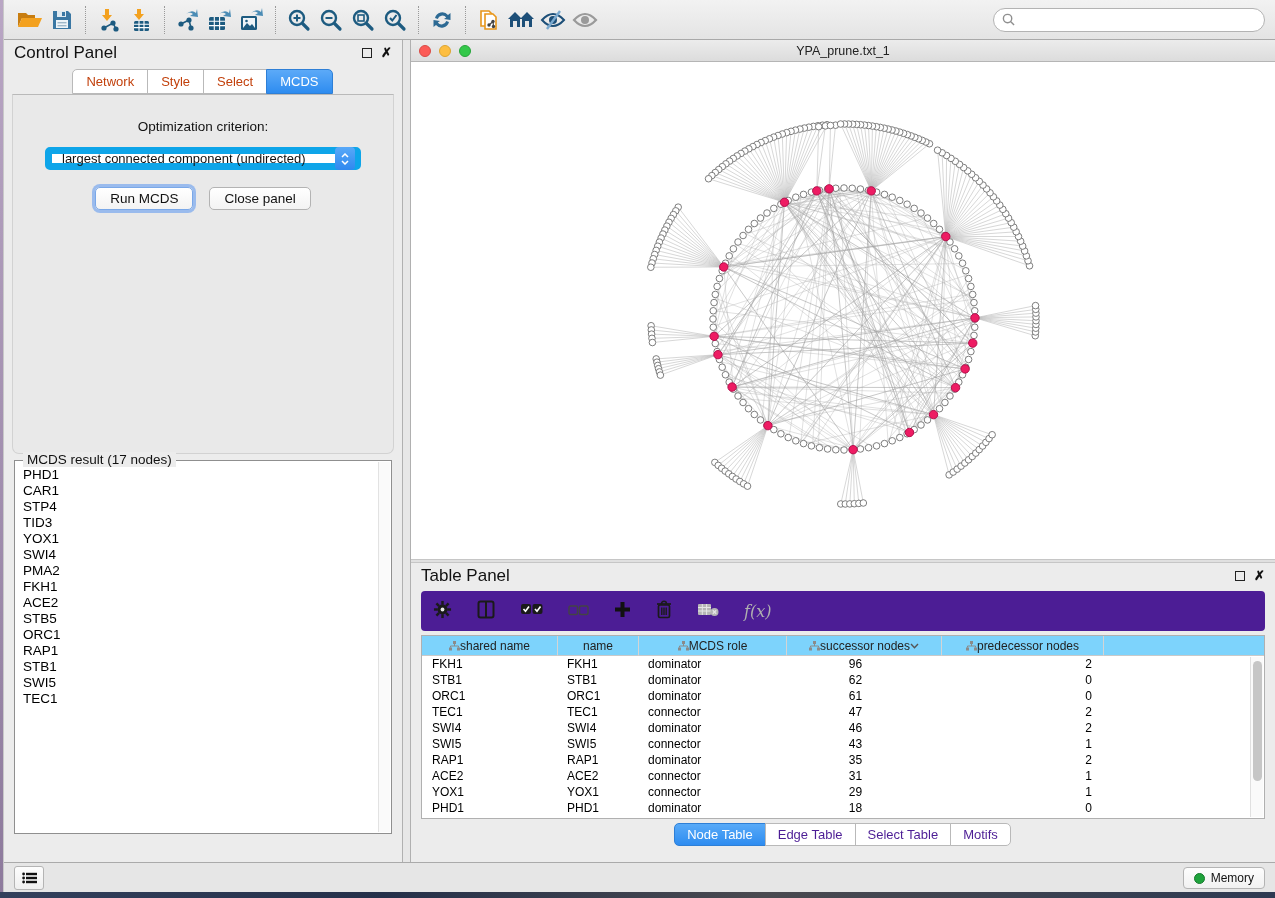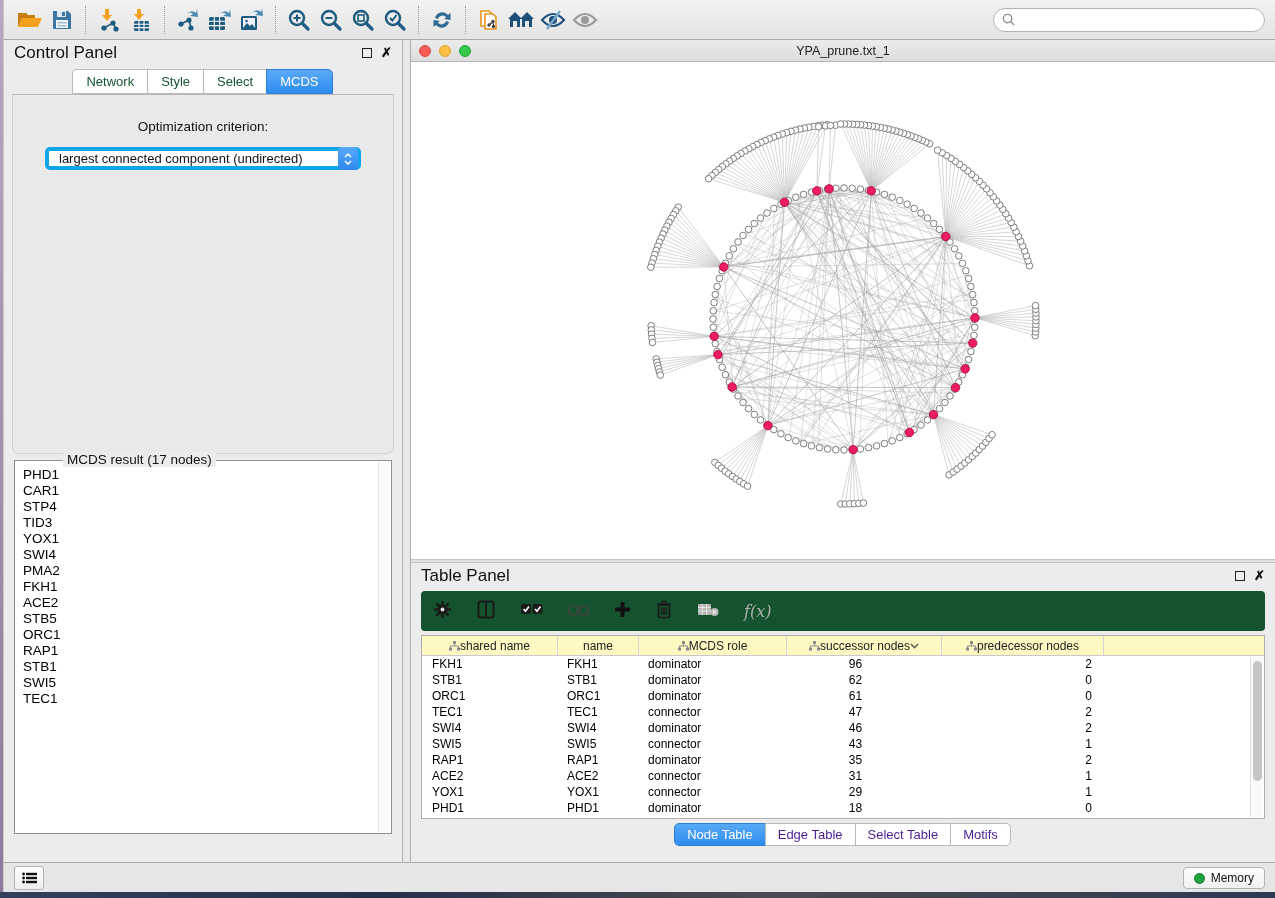--- a/index.html
+++ b/index.html
@@ -23,65 +23,65 @@
   #content { flex:1; display:flex; min-height:0; }
 
   
   #control-panel { width:398px; flex:none; display:flex; flex-direction:column; background:#ececec; }
   #cp-titlebar, #tp-titlebar { height:26px; flex:none; display:flex; align-items:center; padding:0 10px; }
   .panel-title { font-size:17px; color:#111; }
   .panel-btns { margin-left:auto; display:flex; align-items:center; gap:9px; }
   .float-glyph { width:10px; height:10px; border:1.5px solid #222; display:inline-block; }
   .close-glyph { font-size:13px; font-weight:bold; color:#111; line-height:10px; }
   #cp-tabs-row { height:28px; flex:none; display:flex; justify-content:center; align-items:flex-end; }
-  .tab { font-size:13px; padding:4px 13px; background:#fff; border:1px solid #b9b9b9; margin-left:-1px; color:#14532d; }
+  .tab { font-size:13px; padding:4px 13px; background:#fff; border:1px solid #b9b9b9; margin-left:-1px; color:#c2410c; }
   .tab:first-child { border-radius:5px 0 0 0; }
   .tab:last-child { border-radius:0 5px 0 0; }
   .tab.active { background:linear-gradient(180deg,#5caaf8,#2e8cf0); color:#fff; border-color:#2e7fd6; }
   #cp-inner { flex:none; height:360px; margin:0 8px; background:#e9e9e9; border:1px solid #d2d2d2;
     border-radius:0 0 7px 7px; border-top:1px solid #b9b9b9; display:flex; flex-direction:column; align-items:center; }
   #opt-label { margin-top:24px; font-size:13.5px; color:#111; }
-  #criterion-select { margin-top:13px; width:316px; height:23px; background:#fff; border:4px solid #0ea5e9;
+  #criterion-select { margin-top:13px; width:316px; height:23px; background:#fff; border:7px solid #0ea5e9;
     border-radius:5px; display:flex; align-items:center; }
   #criterion-select .sel-text { flex:1; font-size:13px; padding-left:10px; color:#111; white-space:nowrap; }
   #criterion-select .stepper { width:20px; height:23px; margin:-1px -1px -1px 0; border-radius:4px;
     background:linear-gradient(180deg,#58a9f8,#2f88ef); display:flex; flex-direction:column;
     align-items:center; justify-content:center; gap:2px; }
   #cp-buttons { margin-top:17px; display:flex; gap:16px; }
   .mac-btn { font-size:13.5px; padding:3px 14px; background:linear-gradient(180deg,#ffffff,#f3f3f3);
     border:1px solid #b3b3b3; border-radius:5px; color:#111; }
   .mac-btn.focused { box-shadow:0 0 0 3px rgba(90,150,240,.55); border-color:#7aa8e8; }
 
   #mcds-box { flex:none; margin:6px 10px 0 10px; height:374px; border:1px solid #8f8f8f;
     background:#fff; position:relative; padding-top:4px; }
-  #mcds-legend { position:absolute; top:-9px; left:8px; background:#ececec; padding:0 4px; font-size:13.5px; color:#111;margin-left:40px; }
+  #mcds-legend { position:absolute; top:-9px; left:8px; background:#ececec; padding:0 4px; font-size:13.5px; color:#111; }
   #mcds-list { position:absolute; left:1px; right:14px; top:6px; bottom:1px; overflow:hidden; }
   .mcds-item { font-size:13.5px; line-height:16px; padding-left:7px; color:#000; }
   #mcds-scroll { position:absolute; top:1px; bottom:1px; right:1px; width:12px; background:#fafafa; border-left:1px solid #e2e2e2; }
 
   
   #v-splitter { width:9px; flex:none; background:#e7e7e7; border-left:1px solid #b0b0b0; border-right:1px solid #b0b0b0; }
 
   
   #right-col { flex:1; display:flex; flex-direction:column; min-width:0; background:#dcdcdc; }
   #network-window { height:519px; flex:none; display:flex; flex-direction:column; }
   #net-titlebar { height:22px; flex:none; background:linear-gradient(180deg,#ececec,#dcdcdc);
     border-bottom:1px solid #b5b5b5; display:flex; align-items:center; padding:0 8px; position:relative; }
   .traffic { width:12px; height:12px; border-radius:50%; margin-right:8px; flex:none; }
   #net-title { position:absolute; left:0; right:0; text-align:center; font-size:12.5px; color:#222; }
   #net-canvas { flex:1; background:#fff; overflow:hidden; }
   #h-splitter { height:4px; flex:none; background:#e0e0e0; border-top:1px solid #c6c6c6; border-bottom:1px solid #c6c6c6; }
 
   
   #table-panel { flex:1; display:flex; flex-direction:column; background:#ececec; min-height:0; }
-  #tp-toolbar { flex:none; height:40px; margin:2px 10px 4px 10px; background:#14532d; border-radius:4px;
+  #tp-toolbar { flex:none; height:40px; margin:2px 10px 4px 10px; background:#4c1d95; border-radius:4px;
     display:flex; align-items:center; padding:0 12px; gap:25px; }
   #node-table { flex:none; margin:0 10px; height:184px; border:1px solid #b0b0b0; background:#fff; position:relative; overflow:hidden; }
   .tgrid { display:grid; grid-template-columns:136px 81px 148px 155px 162px 1fr; }
-  #table-header .th { height:20px; background:#fef9c3; border-right:1px solid #d4d4d4; border-bottom:1px solid #c9c9c9;
+  #table-header .th { height:20px; background:#7dd3fc; border-right:1px solid #d4d4d4; border-bottom:1px solid #c9c9c9;
     display:flex; align-items:center; justify-content:center; font-size:12px; color:#222; }
   #table-header .th:last-child { border-right:none; }
   .tr { height:16px; }
   .td { font-size:12px; color:#000; line-height:16px; white-space:nowrap; overflow:hidden; }
   .td.a0 { padding-left:10px; } .td.a1 { padding-left:9px; } .td.a2 { padding-left:9px; }
   .td.a3 { text-align:center; padding-right:18px; } .td.a4 { text-align:right; padding-right:12px; }
   #table-scroll { position:absolute; top:21px; bottom:1px; right:1px; width:13px; background:#fafafa; border-left:1px solid #e0e0e0; }
   #table-thumb { position:absolute; top:4px; left:2px; width:9px; height:120px; background:#c6c6c6; border-radius:5px; }
   #tp-tabs-row { flex:none; height:30px; display:flex; justify-content:center; align-items:center; }
   .btab { font-size:13px; padding:3px 12px; background:#fff; border:1px solid #b9b9b9; margin-left:-1px; color:#4c1d95; }
@@ -263,20 +263,24 @@
         <div id="criterion-select">
           <span class="sel-text">largest connected component (undirected)</span>
           <span class="stepper">
             <svg width="8" height="5" viewBox="0 0 8 5">
                 <path d="M1 4 L4 1 L7 4" stroke="#fff" stroke-width="1.5" fill="none"></path>
               </svg>
             <svg width="8" height="5" viewBox="0 0 8 5">
                 <path d="M1 1 L4 4 L7 1" stroke="#fff" stroke-width="1.5" fill="none"></path>
               </svg>
           </span>
+        </div>
+        <div id="cp-buttons">
+          <button class="mac-btn focused">Run MCDS</button>
+          <button class="mac-btn">Close panel</button>
         </div>
       </div>
       <div id="mcds-box">
         <span id="mcds-legend">MCDS result (17 nodes)</span>
         <div id="mcds-list">
             <div class="mcds-item">PHD1</div>
             <div class="mcds-item">CAR1</div>
             <div class="mcds-item">STP4</div>
             <div class="mcds-item">TID3</div>
             <div class="mcds-item">YOX1</div>

